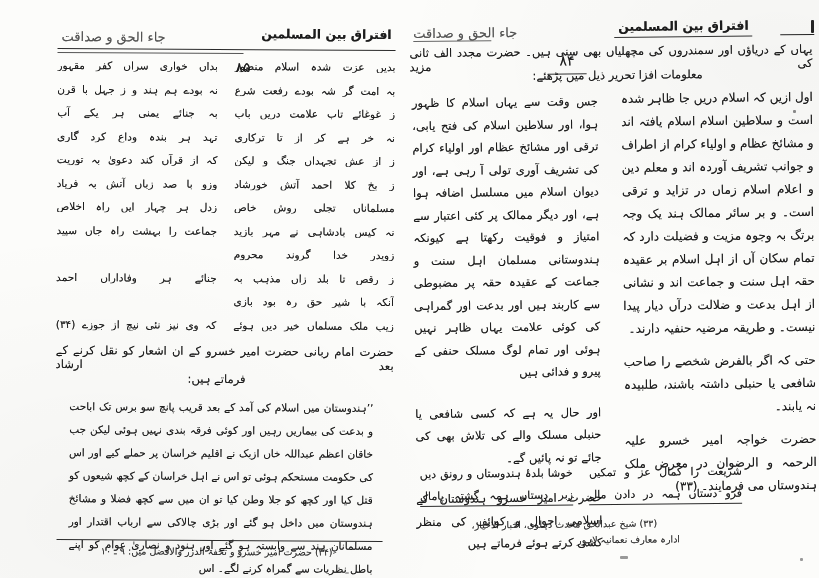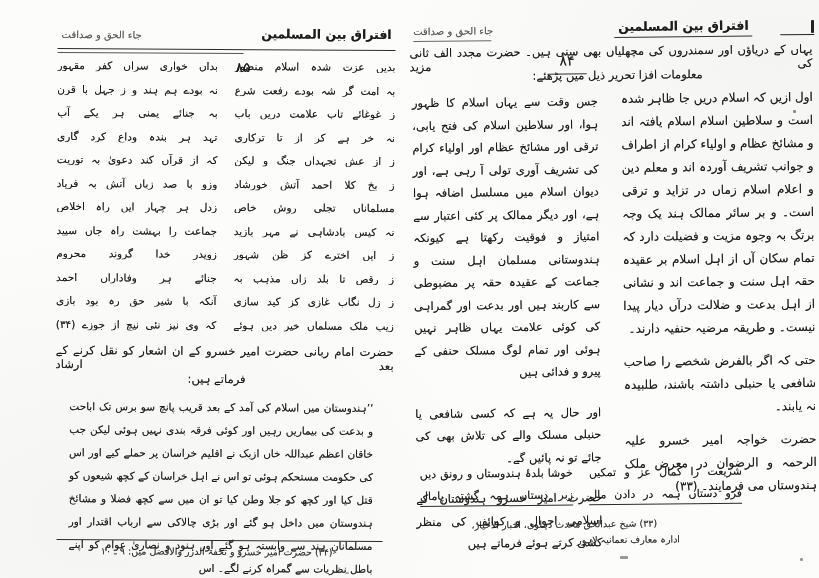--- a/index.html
+++ b/index.html
@@ -16,21 +16,21 @@
       #fcfcfa;
     color:#1c1c1c;
     direction:rtl;
   }
   .page{position:absolute;overflow:visible;text-shadow:0 0 .5px rgba(20,20,20,.55);}
   .page-left{left:56px;top:24px;width:338px;height:554px;transform:rotate(.35deg);}
   .page-right{left:412px;top:18px;width:405px;height:560px;transform:rotate(-.6deg);}
 
   
   .hdr{position:absolute;top:0;left:0;right:0;height:22px;font-size:10px;}
-  .hdr .rh-left{position:absolute;left:4px;top:6px;font-size:10px;opacity:.75;letter-spacing:.5px;}
+  .hdr .rh-left{position:absolute;left:4px;top:6px;font-size:13px;opacity:.75;letter-spacing:.5px;}
   .hdr .pgnum{position:absolute;font-size:14px;letter-spacing:2px;margin-top:31px;}
   .hdr .title{position:absolute;font-weight:bold;font-size:12.5px;}
   .page-left .hdr .pgnum{left:178px;top:4px;}
   .page-left .hdr .title{right:4px;top:2px;}
   .lp-rule{position:absolute;top:25px;left:0;right:0;border-top:1.3px solid #2a2a2a;}
   .lp-rule::after{content:"";position:absolute;top:3px;left:0;width:55%;border-top:1px solid #555;}
   .page-right .hdr .pgnum{left:138px;top:3px;border-bottom:1.2px solid #333;padding:0 12px 5px;}
   .page-right .hdr .title{left:205px;top:1px;border-bottom:1.2px solid #333;padding:0 4px 3px;}
   .rp-hdr-rule-right{position:absolute;top:18px;right:0;width:34px;border-top:1.3px solid #222;}
   .rp-hdr-rule-left{position:absolute;top:21px;left:4px;width:78px;border-top:1px solid #666;}
@@ -106,29 +106,27 @@
       </div>
         <div class="couplet-row">
         <span class="hem">مسلماناں تجلی روش خاص</span>
         <span class="hem">زدل ہر چہار ایں راہ اخلاص</span>
       </div>
         <div class="couplet-row">
         <span class="hem">نہ کیس بادشاہی نے مہر بازید</span>
         <span class="hem">جماعت را بہشت راہ جاں سپید</span>
       </div>
         <div class="couplet-row">
-        <span class="hem">ز ایں اخترے کز ظن شہور</span>
         <span class="hem">زویدر خدا گروند محروم</span>
       </div>
         <div class="couplet-row">
         <span class="hem">ز رقص تا بلد زاں مذہب بہ</span>
         <span class="hem">جنائے ہر وفاداراں احمد</span>
       </div>
         <div class="couplet-row">
-        <span class="hem">ز زل نگاب غازی کز کید سازی</span>
         <span class="hem">آنکہ با شیر حق رہ بود بازی</span>
       </div>
         <div class="couplet-row">
         <span class="hem">زیب ملک مسلماں خیر دیں ہوئے</span>
         <span class="hem">کہ وی نیز نئی نیچ از جوزے (۳۴)</span>
       </div>
       </div>
 
     <div class="lp-prose1">حضرت امام ربانی حضرت امیر خسرو کے ان اشعار کو نقل کرنے کے بعد ارشاد</div>
     <div class="lp-prose2">فرماتے ہیں:</div>

